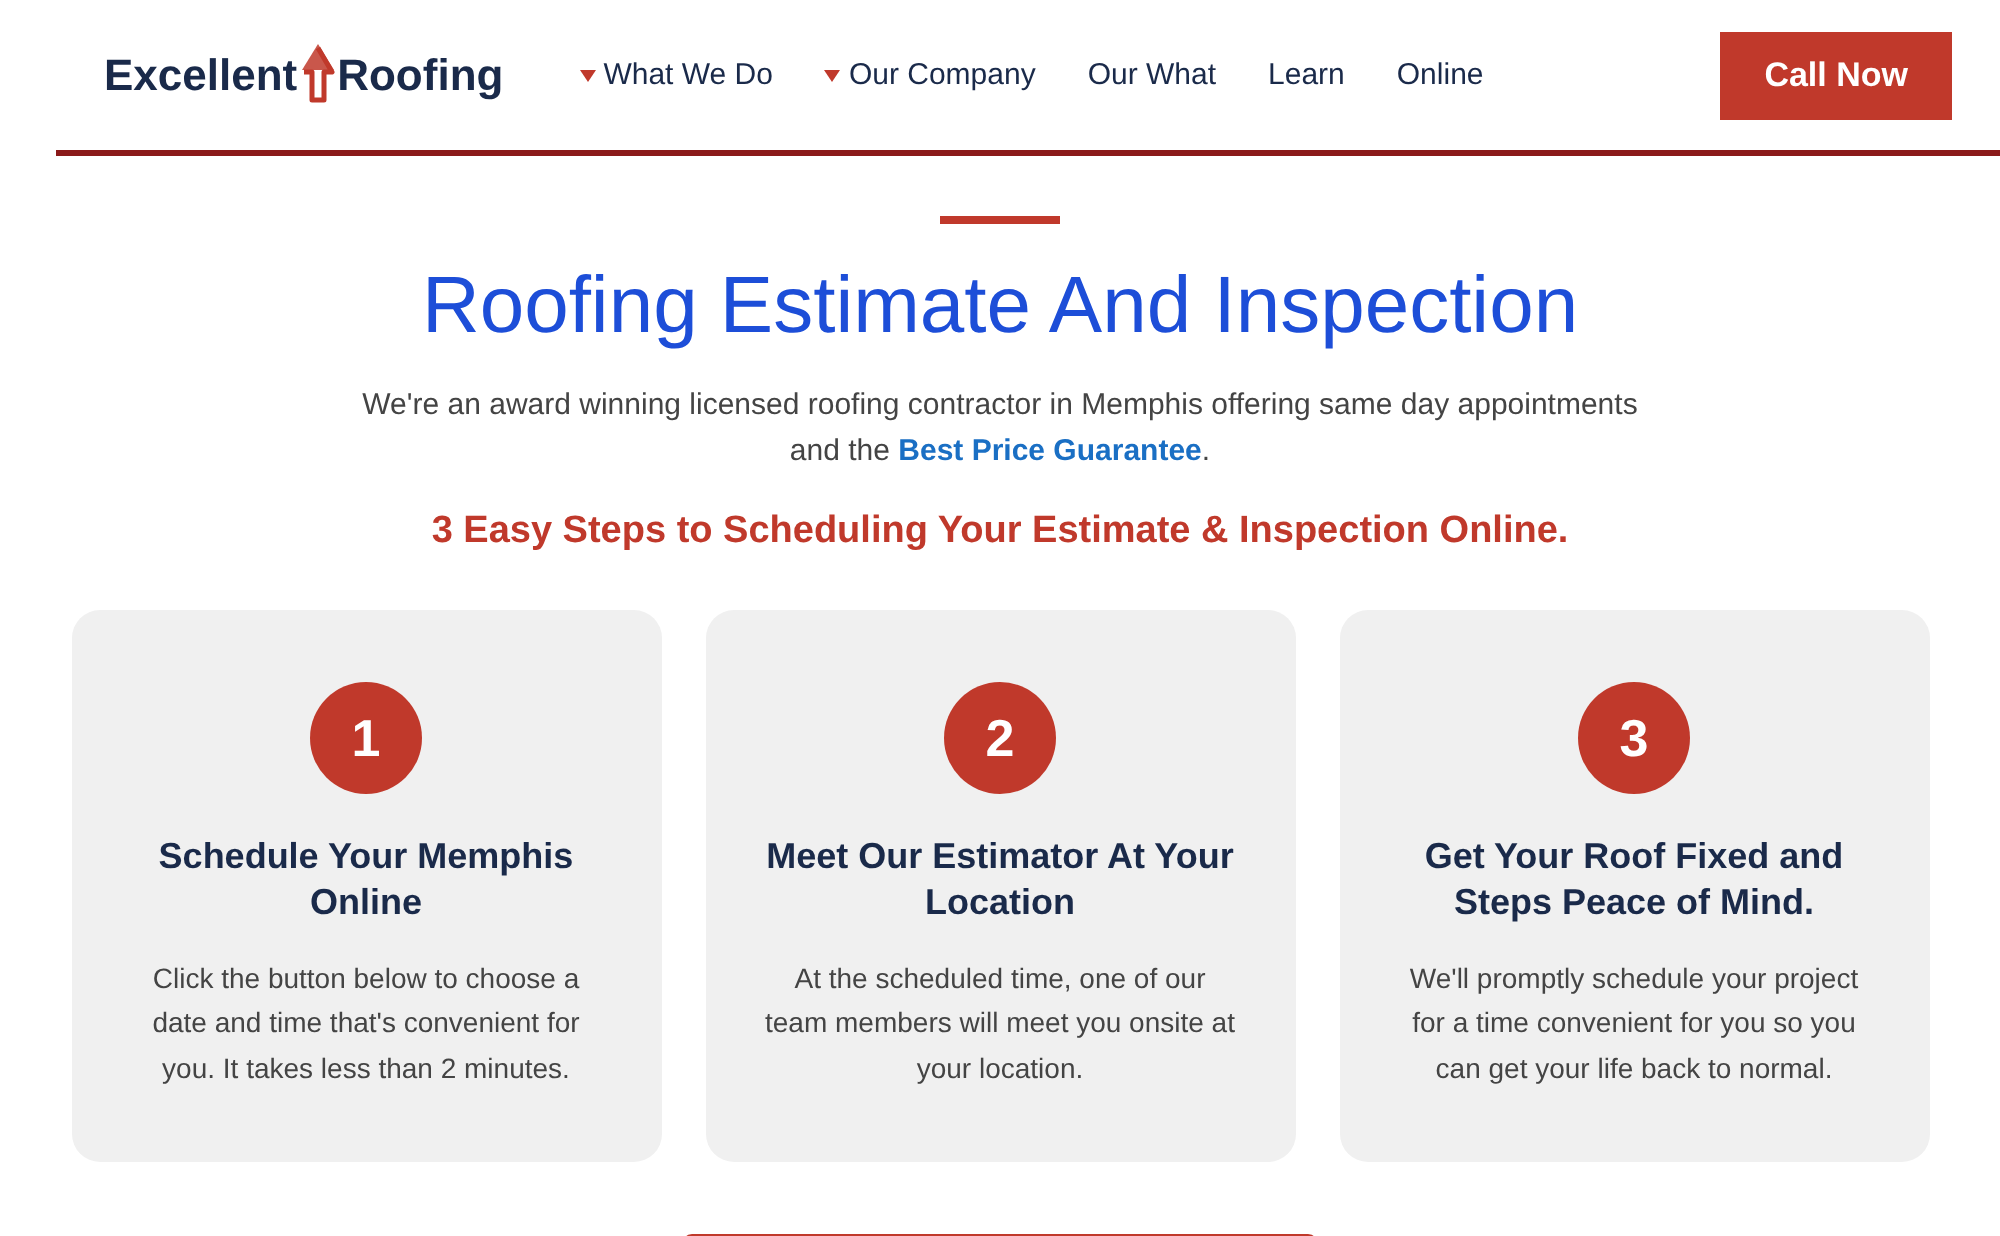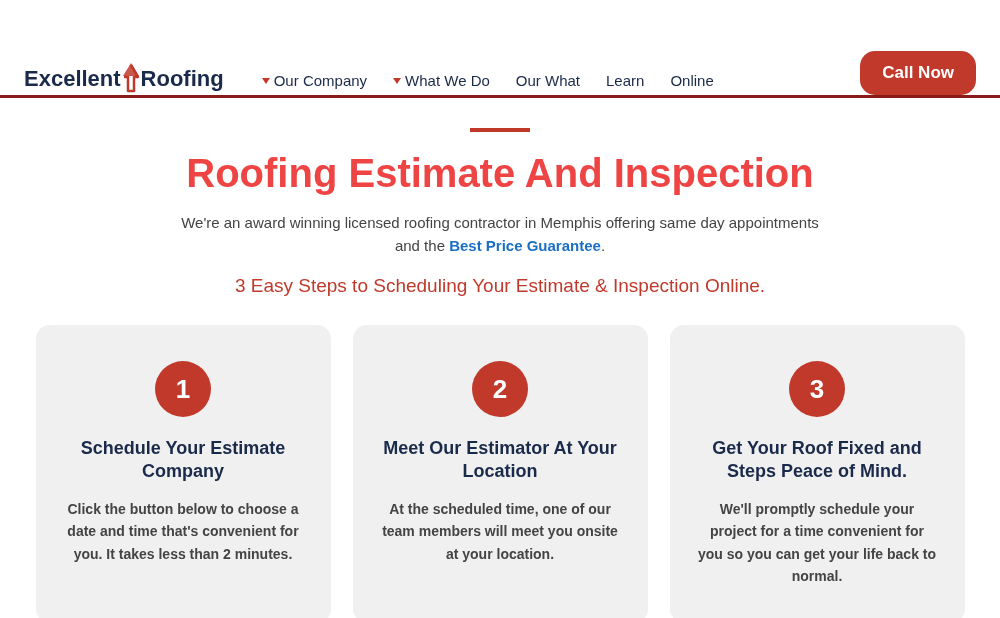--- a/index.html
+++ b/index.html
@@ -7,25 +7,26 @@
       font-family: Arial, sans-serif;
       background: #fff;
       width: 1000px;
       min-height: 618px;
       overflow-x: hidden;
     }
 
     
     nav {
       display: flex;
-      align-items: flex-end;
+      align-items: center;
       padding: 0 24px;
-      height: 98px;
+      height: 78px;
       border-bottom: 3px solid #8B1A1A;
       background: #fff;
+      margin-left: 28px;
     }
     .logo {
       display: flex;
       align-items: center;
       font-size: 22px;
       font-weight: bold;
       color: #1a2a4a;
       margin-right: 28px;
       text-decoration: none;
       white-space: nowrap;
@@ -68,21 +69,21 @@
       border-top: 6px solid #c0392b;
       margin-top: 1px;
     }
     .call-now-btn {
       background: #c0392b;
       color: #fff;
       border: none;
       padding: 12px 22px;
       font-size: 17px;
       font-weight: bold;
-      border-radius: 15px;
+      border-radius: 0;
       cursor: pointer;
       margin-left: auto;
       white-space: nowrap;
     }
 
     
     main {
       text-align: center;
       padding: 30px 20px 30px;
     }
@@ -90,22 +91,22 @@
     
     .hero-underline {
       width: 60px;
       height: 4px;
       background: #c0392b;
       margin: 0 auto 18px;
     }
 
     .page-title {
       font-size: 40px;
-      font-weight: 700;
-      color: #ef4444;
+      font-weight: 400;
+      color: #1d4ed8;
       margin-bottom: 16px;
       line-height: 1.15;
     }
 
     .subtitle {
       font-size: 15px;
       color: #444;
       margin-bottom: 18px;
       max-width: 660px;
       margin-left: auto;
@@ -114,21 +115,21 @@
     }
 
     .subtitle a {
       color: #1a6fc4;
       text-decoration: none;
       font-weight: bold;
     }
 
     .steps-heading {
       font-size: 19px;
-      font-weight: normal;
+      font-weight: bold;
       color: #c0392b;
       margin-bottom: 28px;
     }
 
     
     .cards-row {
       display: flex;
       gap: 22px;
       justify-content: center;
       margin-bottom: 36px;
@@ -162,21 +163,20 @@
       font-weight: 900;
       color: #1a2a4a;
       margin-bottom: 14px;
       line-height: 1.3;
     }
 
     .card-desc {
       font-size: 14px;
       color: #444;
       line-height: 1.6;
-      font-weight: bold;
     }
 
     
     .cta-btn {
       background: #c0392b;
       color: #fff;
       border: none;
       padding: 16px 36px;
       font-size: 17px;
       font-weight: bold;
@@ -198,25 +198,25 @@
         <polyline points="9,2 16,14 12,14 12,28 6,28 6,14 2,14" fill="none" stroke="#c0392b" stroke-width="2.5" stroke-linejoin="round"></polyline>
         <polygon points="9,0 17,13 1,13" fill="#c0392b" opacity="0.85"></polygon>
       </svg>
     </span>
     <span>Roofing</span>
   </a>
 
   <div class="nav-links">
     <a class="nav-item">
       <span class="nav-arrow"></span>
+      <span>What We Do</span>
+    </a>
+    <a class="nav-item">
+      <span class="nav-arrow"></span>
       <span>Our Company</span>
-    </a>
-    <a class="nav-item">
-      <span class="nav-arrow"></span>
-      <span>What We Do</span>
     </a>
     <a class="nav-item">
       <span>Our What</span>
     </a>
     <a class="nav-item">
       <span>Learn</span>
     </a>
     <a class="nav-item">
       <span>Online</span>
     </a>
@@ -233,21 +233,21 @@
   <p class="subtitle">
     <span>We're an award winning licensed roofing contractor in Memphis offering same day appointments and the </span><a href="#">Best Price Guarantee</a><span>.</span>
   </p>
 
   <p class="steps-heading">3 Easy Steps to Scheduling Your Estimate &amp; Inspection Online.</p>
 
   <div class="cards-row">
 
     <div class="card">
       <div class="step-circle">1</div>
-      <div class="card-title">Schedule Your Estimate Company</div>
+      <div class="card-title">Schedule Your Memphis Online</div>
       <div class="card-desc">Click the button below to choose a date and time that's convenient for you. It takes less than 2 minutes.</div>
     </div>
 
     <div class="card">
       <div class="step-circle">2</div>
       <div class="card-title">Meet Our Estimator At Your Location</div>
       <div class="card-desc">At the scheduled time, one of our team members will meet you onsite at your location.</div>
     </div>
 
     <div class="card">

